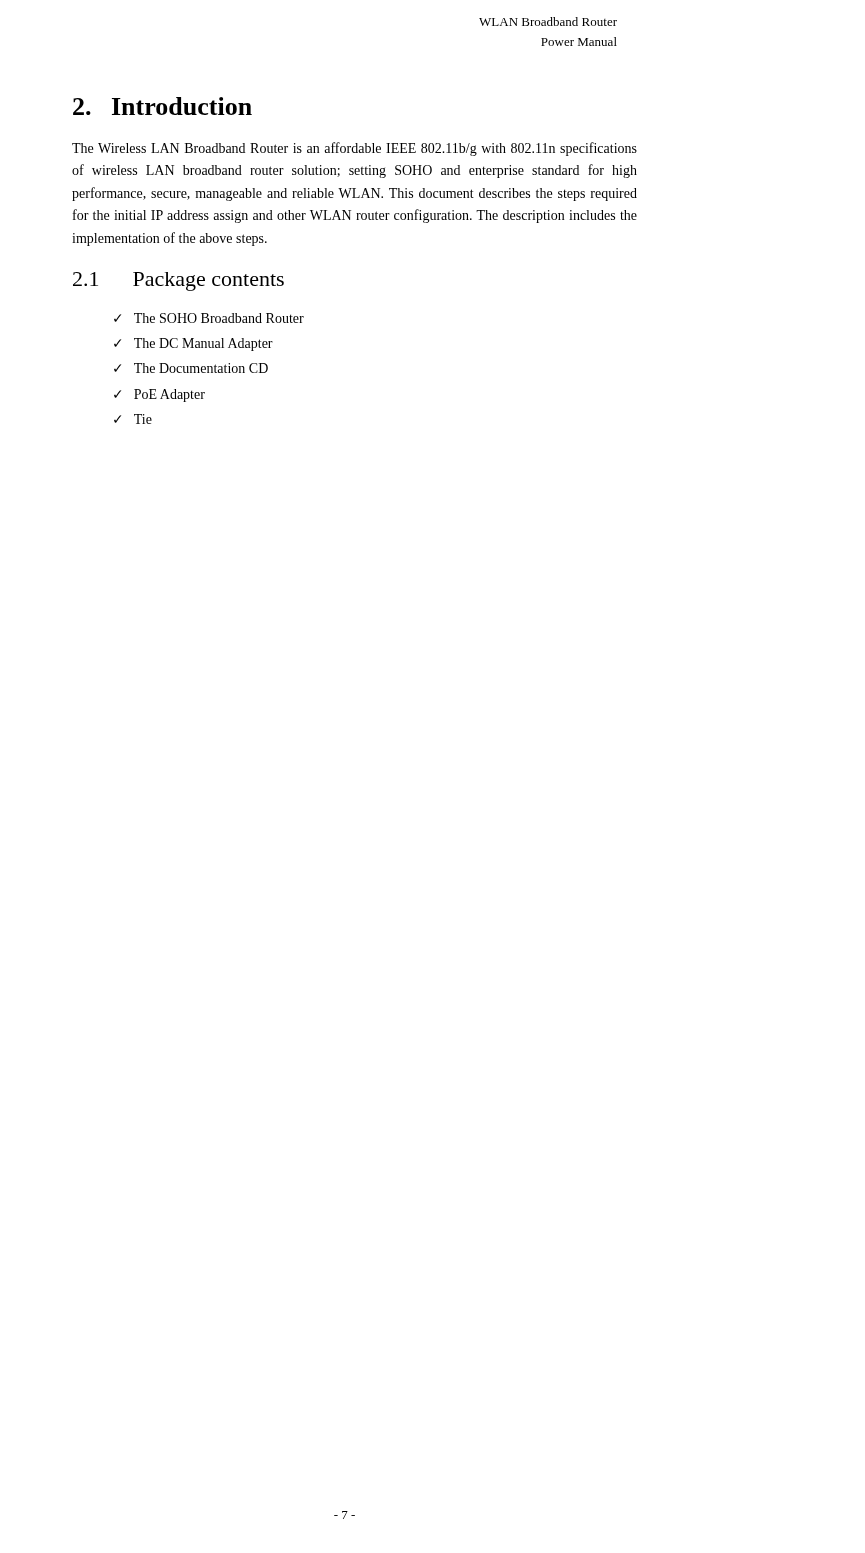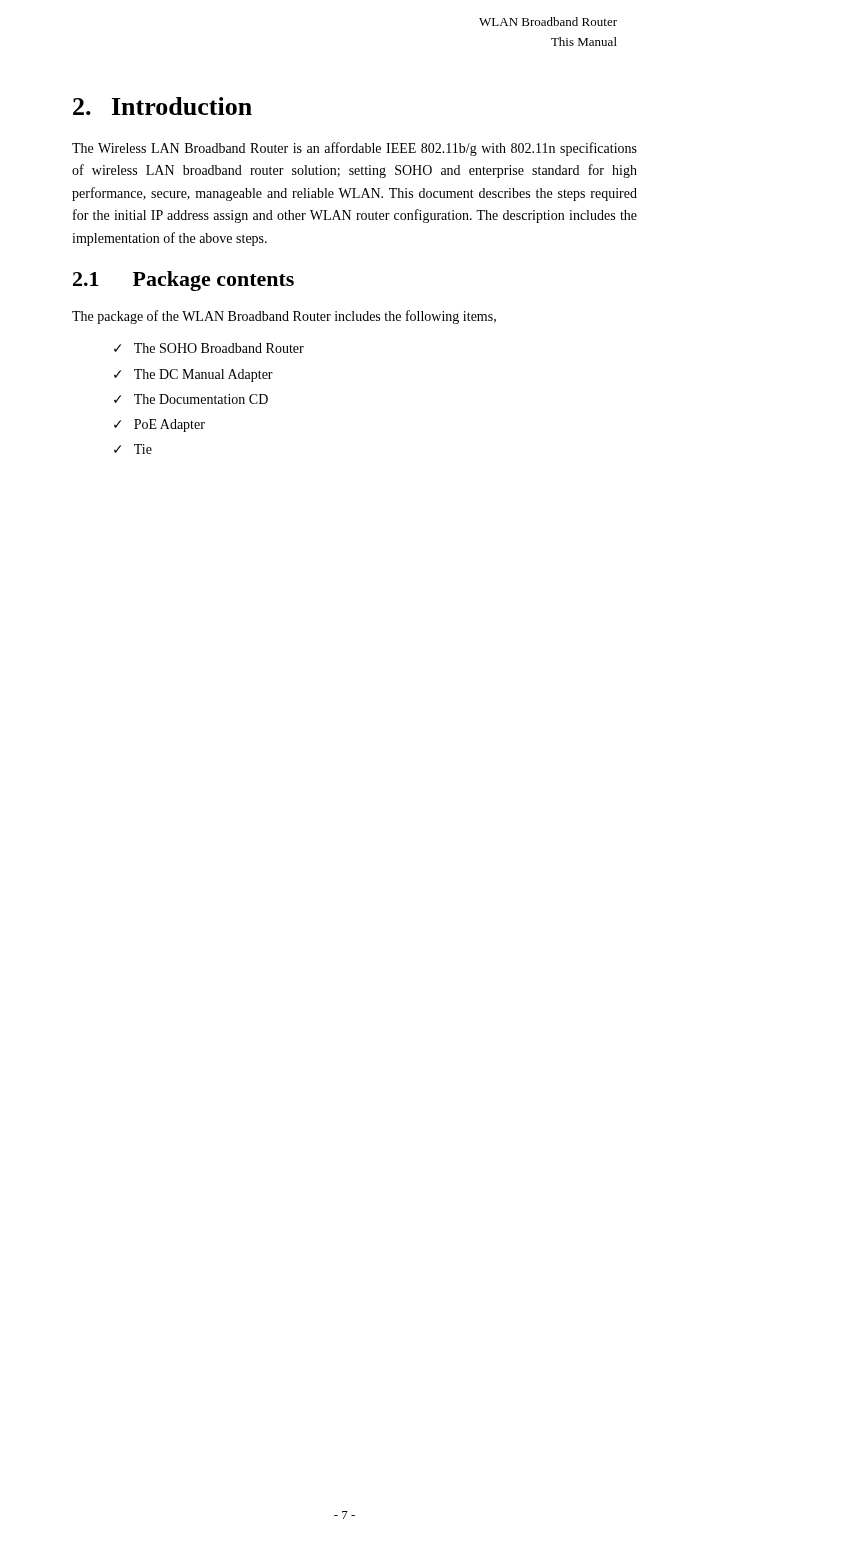--- a/index.html
+++ b/index.html
@@ -44,21 +44,21 @@
     .body-text {
       font-size: 14px;
       line-height: 1.6;
       margin-bottom: 16px;
       text-align: justify;
       font-family: Liberation Serif, serif;
     }
 
     .subsection-title {
       font-size: 22px;
-      font-weight: bold;
+      font-weight: normal;
       margin-top: 12px;
       margin-bottom: 14px;
     }
 
     .intro-text {
       font-size: 14px;
       line-height: 1.6;
       margin-bottom: 8px;
     }
 
@@ -90,38 +90,37 @@
       font-size: 13px;
     }
   </style>
 </head>
 <body>
 
 <div class="page-container">
 
   <div class="header">
     <div>WLAN  Broadband  Router</div>
-    <div>This  Manual</div>
+    <div>Power  Manual</div>
   </div>
 
   <div class="section-title">
     <span>2.</span>
     &nbsp;
     <span>Introduction</span>
   </div>
 
   <p class="body-text">The Wireless LAN Broadband Router is an affordable IEEE 802.11b/g with 802.11n specifications of wireless LAN broadband router solution; setting SOHO and enterprise standard for high performance, secure, manageable and reliable WLAN. This document describes the steps required for the initial IP address assign and other WLAN router configuration. The description includes the implementation of the above steps.</p>
 
   <div class="subsection-title">
     <span>2.1</span>
      
     <span>Package contents</span>
   </div>
 
-  <p class="intro-text">The package of the WLAN Broadband Router includes the following items,</p>
 
   <ul class="checklist">
   <li>
         <span class="check-mark">✓</span>
         <span>The SOHO Broadband Router</span>
       </li>
       <li>
         <span class="check-mark">✓</span>
         <span>The DC Manual Adapter</span>
       </li>

